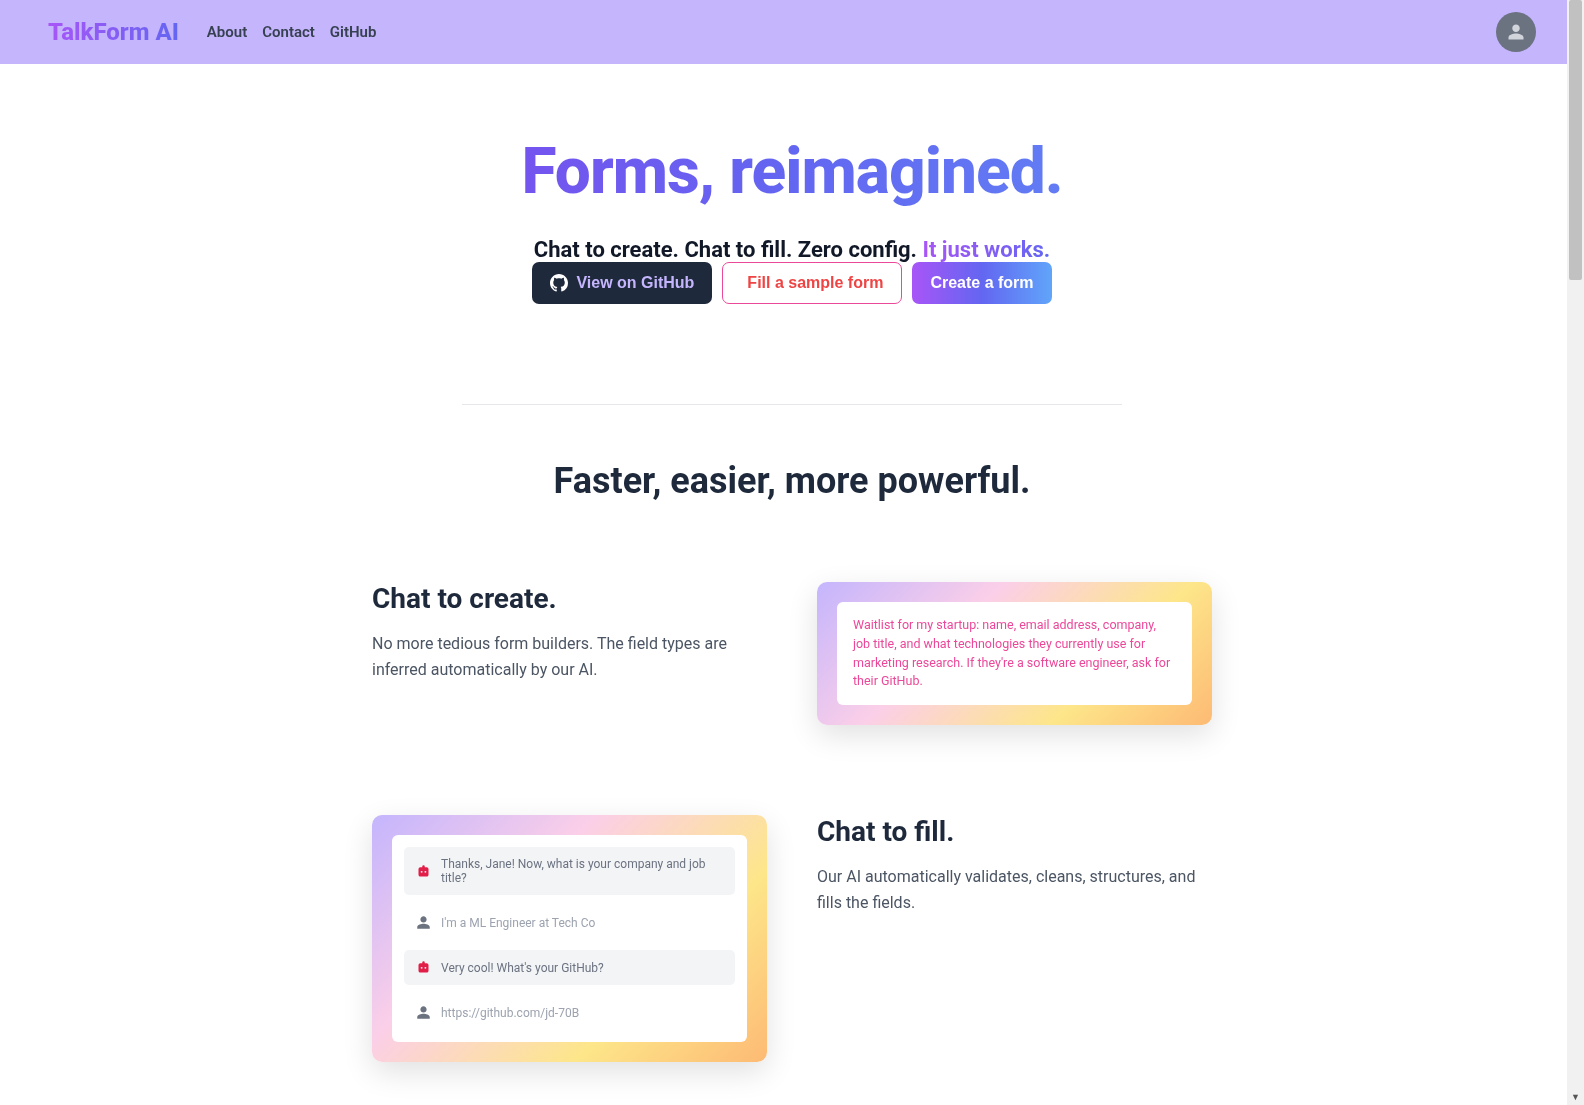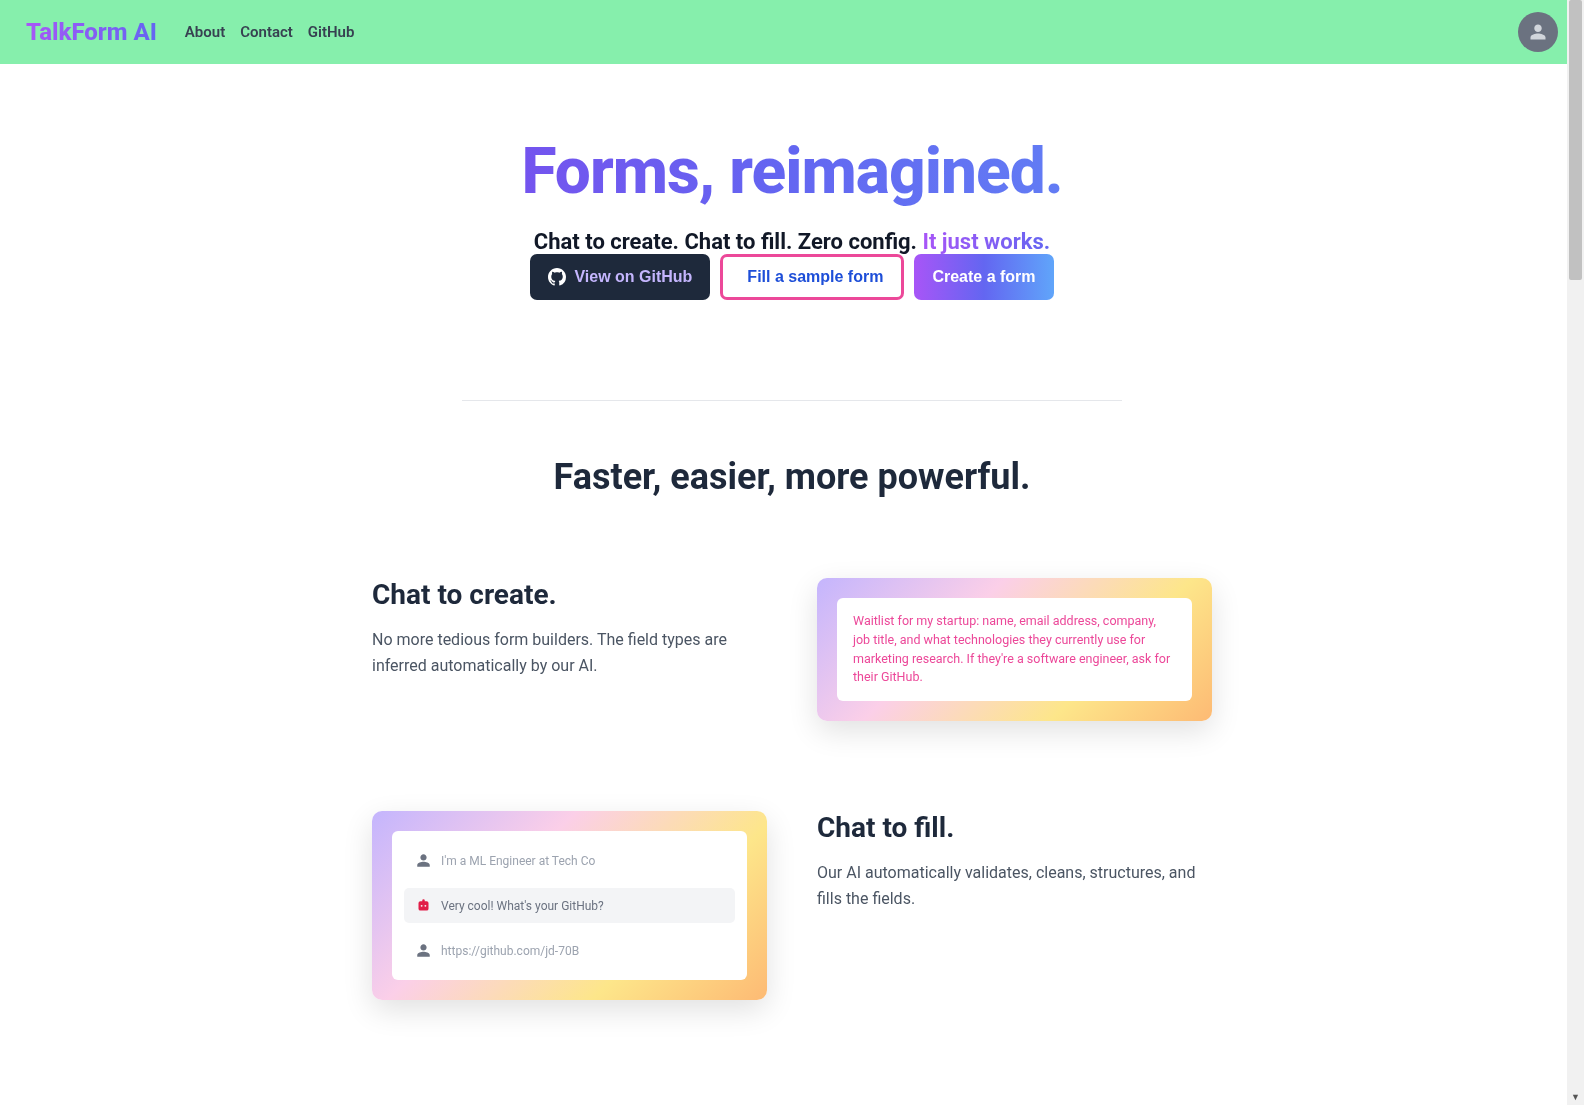--- a/index.html
+++ b/index.html
@@ -2,22 +2,22 @@
 <html><head>
 <meta charset="utf-8">
 <style>
 * { margin: 0; padding: 0; box-sizing: border-box; }
 body {
   font-family: -apple-system, BlinkMacSystemFont, 'Segoe UI', Roboto, Helvetica, Arial, sans-serif;
   background: #fff;
   color: #1a1a1a;
 }
 .header {
-  background: #86efac;
-  padding: 12px 26px;
+  background: #c4b5fd;
+  padding: 12px 48px;
   display: flex;
   align-items: center;
   justify-content: space-between;
 }
 .header-left { display: flex; align-items: center; gap: 28px; }
 .logo {
   font-size: 24px;
   font-weight: 800;
   background: linear-gradient(90deg, #a855f7, #6366f1);
   -webkit-background-clip: text;
@@ -42,21 +42,21 @@
 .avatar svg { width: 18px; height: 18px; fill: #d1d5db; }
 
 .hero { text-align: center; padding: 70px 20px 50px; }
 .hero-title {
   font-size: 64px;
   font-weight: 800;
   background: linear-gradient(90deg, #9333ea 0%, #6366f1 50%, #60a5fa 100%);
   -webkit-background-clip: text;
   background-clip: text;
   -webkit-text-fill-color: transparent;
-  margin-bottom: 20px;
+  margin-bottom: 28px;
   letter-spacing: -1px;
 }
 .hero-sub {
   font-size: 22px;
   font-weight: 700;
   color: #111827;
 }
 .hero-sub .highlight {
   background: linear-gradient(90deg, #a855f7, #6366f1);
   -webkit-background-clip: text;
@@ -69,21 +69,21 @@
   border-radius: 7px;
   font-size: 16px;
   font-weight: 600;
   cursor: pointer;
   display: inline-flex;
   align-items: center;
   gap: 8px;
   border: none;
 }
 .btn-dark { background: #1e293b; color: #c4b5fd; }
-.btn-outline { background: #fff; color: #1d4ed8; border: 3px solid #ec4899; padding-left: 24px; }
+.btn-outline { background: #fff; color: #ef4444; border: 1px solid #ec4899; padding-left: 24px; }
 .btn-gradient {
   background: linear-gradient(90deg, #a855f7, #6366f1, #60a5fa);
   color: #fff;
 }
 .gh-icon { width: 18px; height: 18px; fill: #fff; }
 
 .divider {
   max-width: 660px;
   margin: 50px auto 0;
   border: none;
@@ -231,20 +231,26 @@
     <div class="card-gradient">
       <div class="card-inner">Waitlist for my startup: name, email address, company, job title, and what technologies they currently use for marketing research. If they're a software engineer, ask for their GitHub.</div>
     </div>
   </div>
 </div>
 
 <div class="feature-row">
   <div class="feature-visual">
     <div class="card-gradient">
       <div class="chat-list">
+        <div class="chat-msg bot">
+          <svg class="chat-icon robot" viewBox="0 0 24 24">
+              <path d="M12 2a2 2 0 012 2v1h3a3 3 0 013 3v9a3 3 0 01-3 3H7a3 3 0 01-3-3V8a3 3 0 013-3h3V4a2 2 0 012-2zm-3 9a1.5 1.5 0 100 3 1.5 1.5 0 000-3zm6 0a1.5 1.5 0 100 3 1.5 1.5 0 000-3z"></path>
+            </svg>
+          <span>Thanks, Jane! Now, what is your company and job title?</span>
+        </div>
         <div class="chat-msg user">
           <svg class="chat-icon person" viewBox="0 0 24 24">
               <path d="M12 12c2.7 0 5-2.3 5-5s-2.3-5-5-5-5 2.3-5 5 2.3 5 5 5zm0 2c-3.3 0-10 1.7-10 5v3h20v-3c0-3.3-6.7-5-10-5z"></path>
             </svg>
           <span>I'm a ML Engineer at Tech Co</span>
         </div>
         <div class="chat-msg bot">
           <svg class="chat-icon robot" viewBox="0 0 24 24">
               <path d="M12 2a2 2 0 012 2v1h3a3 3 0 013 3v9a3 3 0 01-3 3H7a3 3 0 01-3-3V8a3 3 0 013-3h3V4a2 2 0 012-2zm-3 9a1.5 1.5 0 100 3 1.5 1.5 0 000-3zm6 0a1.5 1.5 0 100 3 1.5 1.5 0 000-3z"></path>
             </svg>

